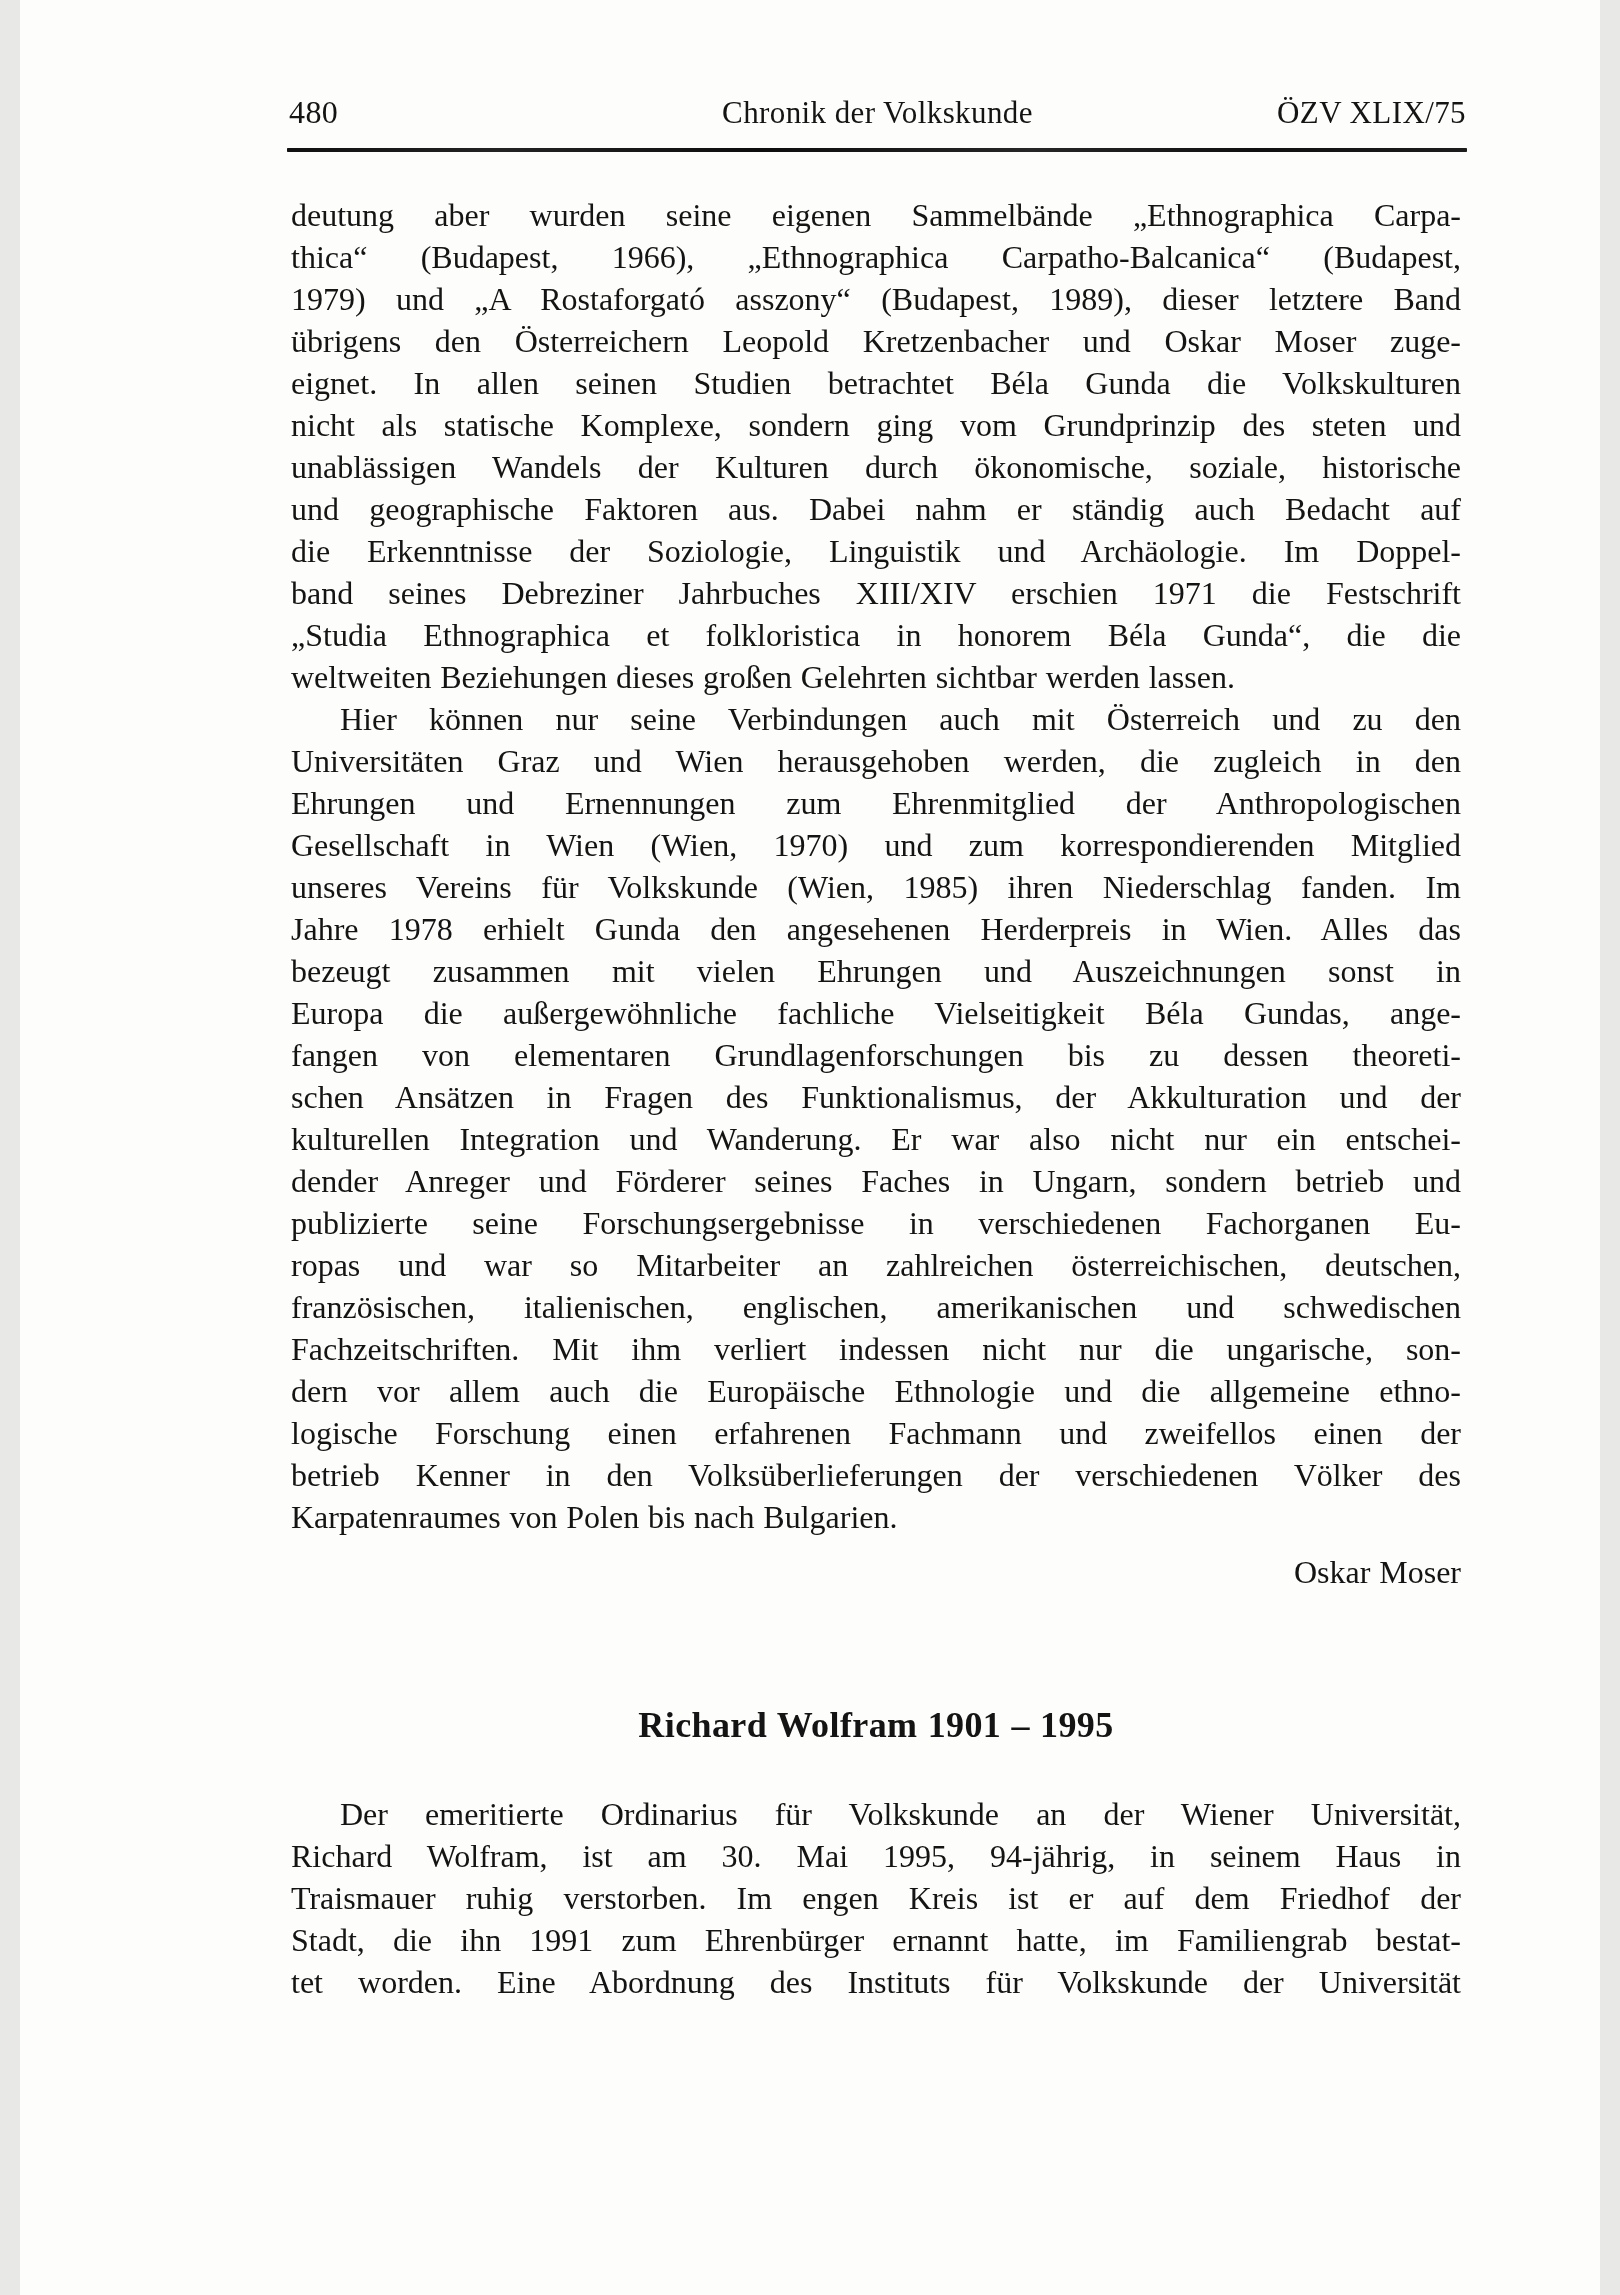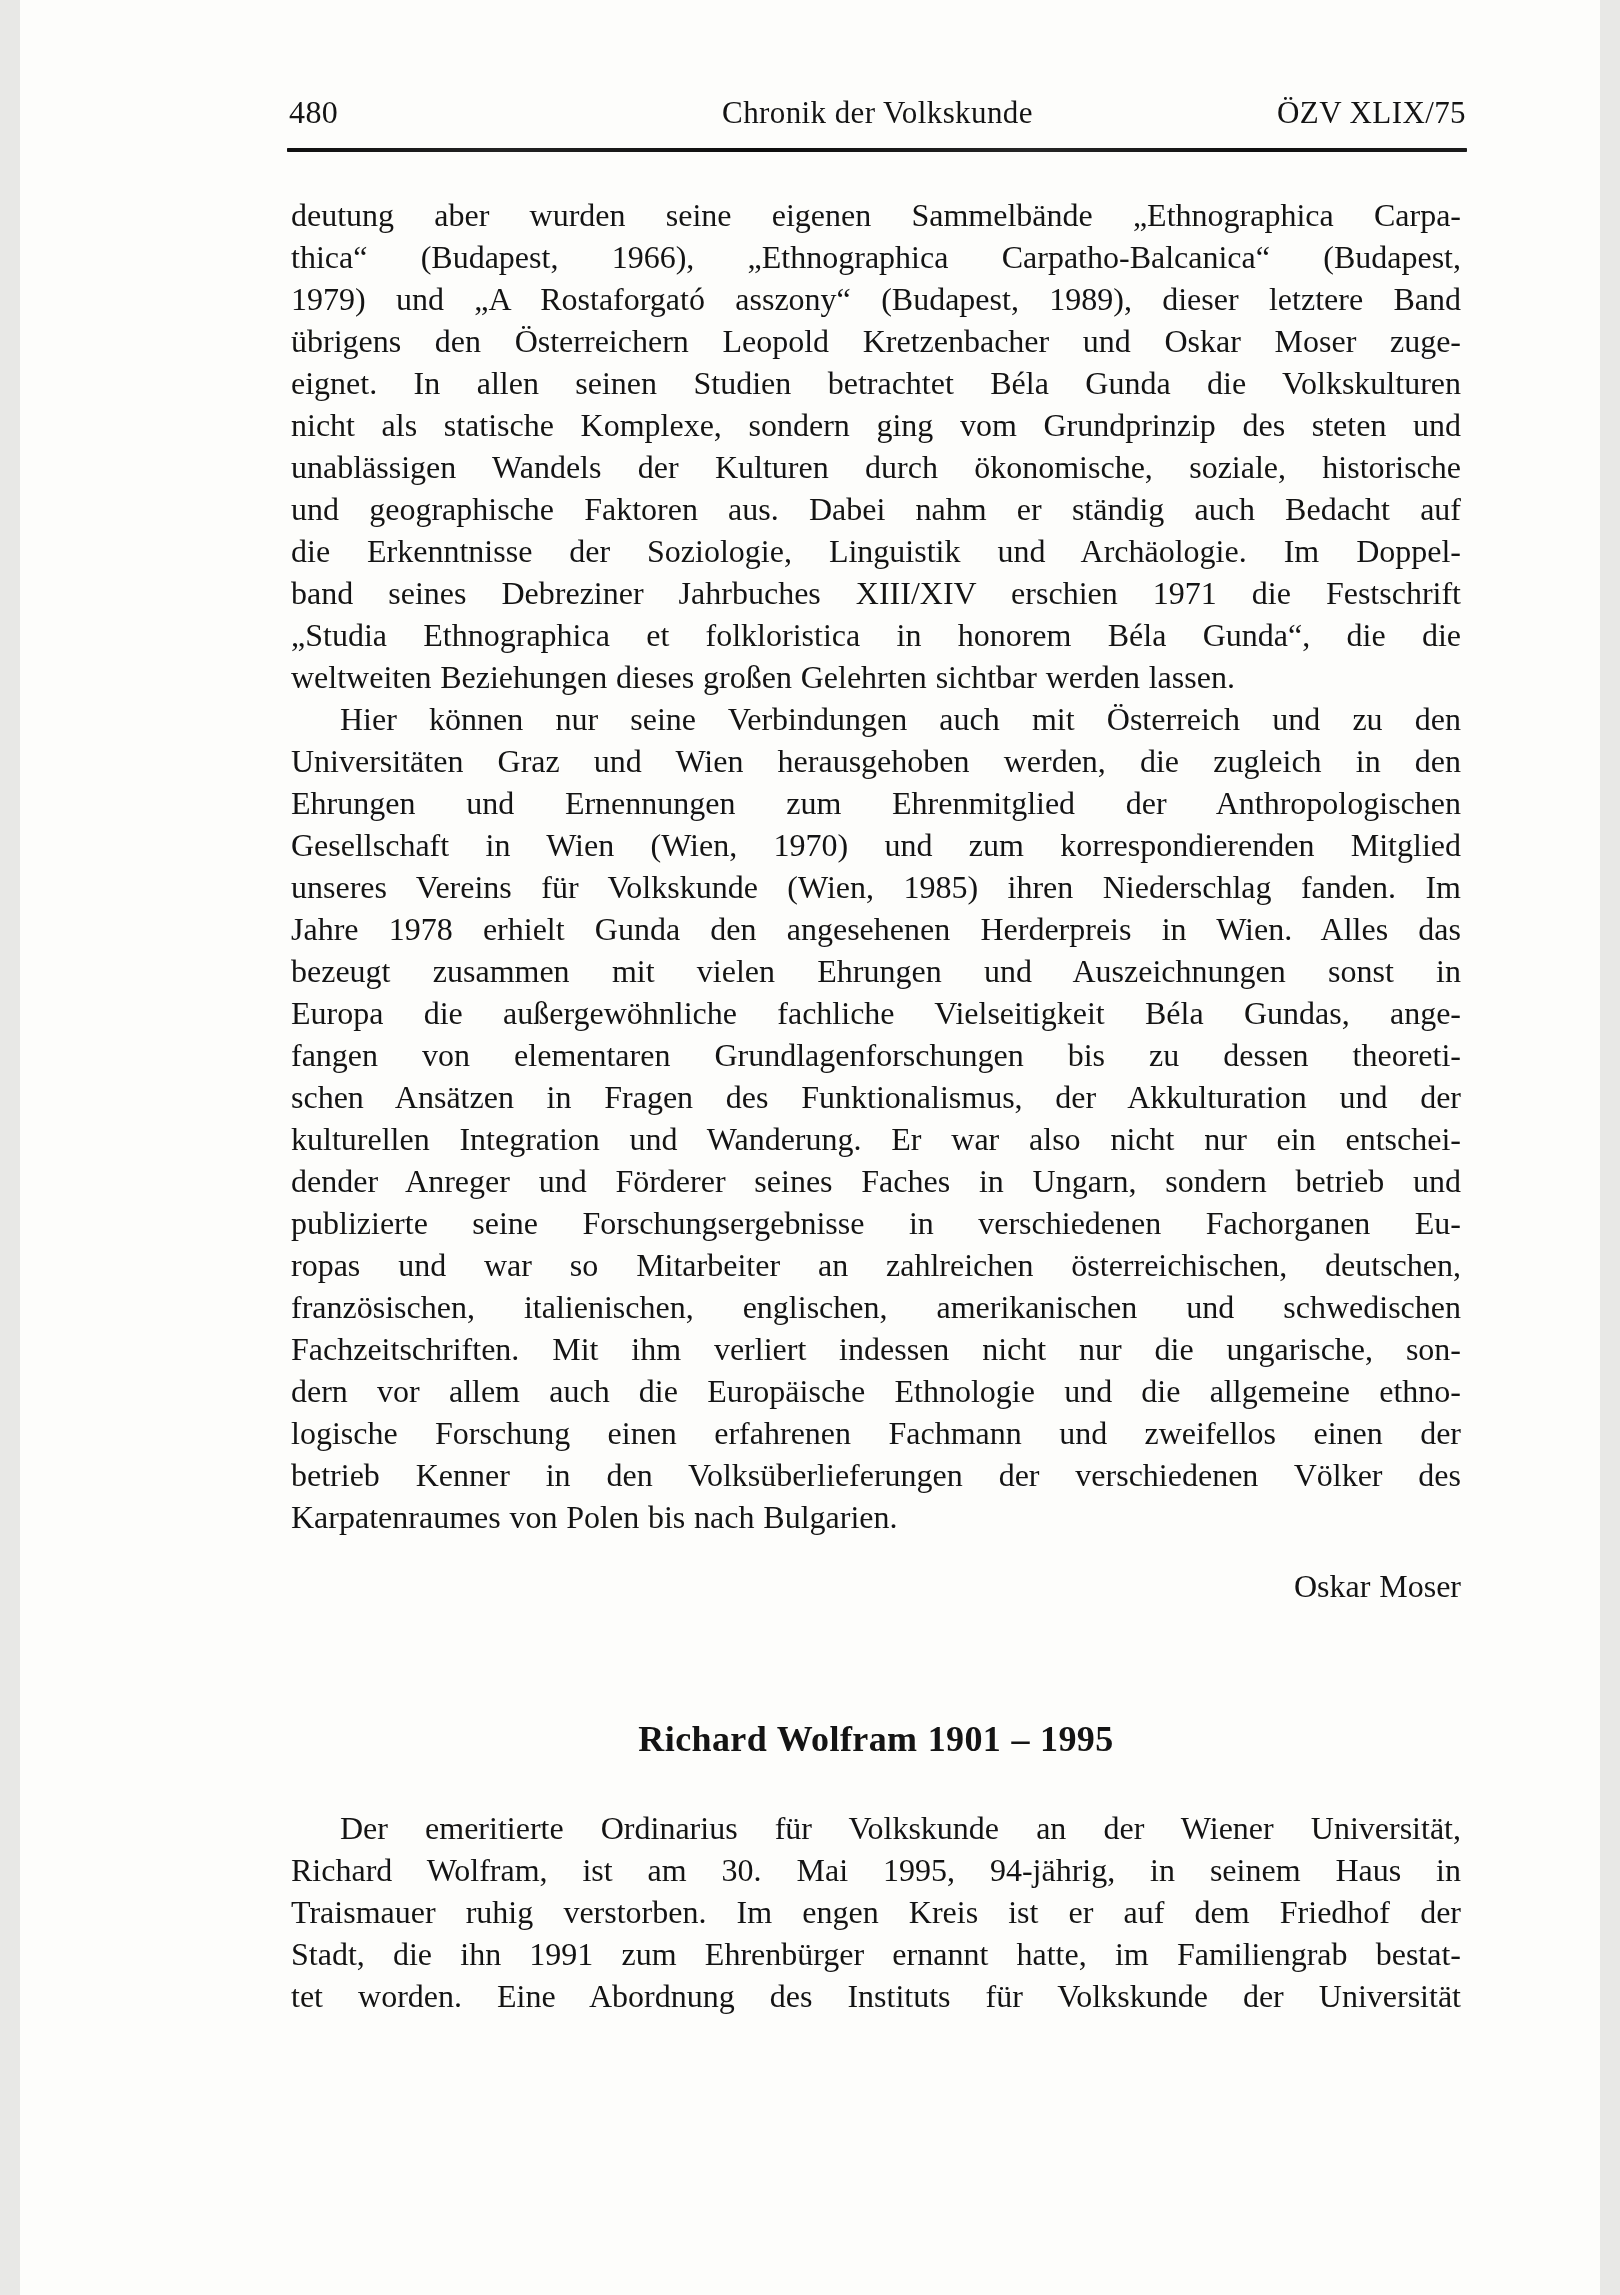--- a/index.html
+++ b/index.html
@@ -50,21 +50,21 @@
     word-spacing: 0.8px;
   }
   .line {
     text-align: justify;
     text-align-last: justify;
     min-height: 42px;
   }
   .line.para-end { text-align-last: left; }
   .line.indent-first { text-indent: 49px; }
   .signature {
-    margin-top: 27px;
+    margin-top: 13px;
     text-align: right;
     line-height: 42px;
   }
   .article-heading {
     margin: 110px 0 0 0;
     text-align: center;
     font-size: 36px;
     font-weight: bold;
     line-height: 45px;
     letter-spacing: 0.4px;

